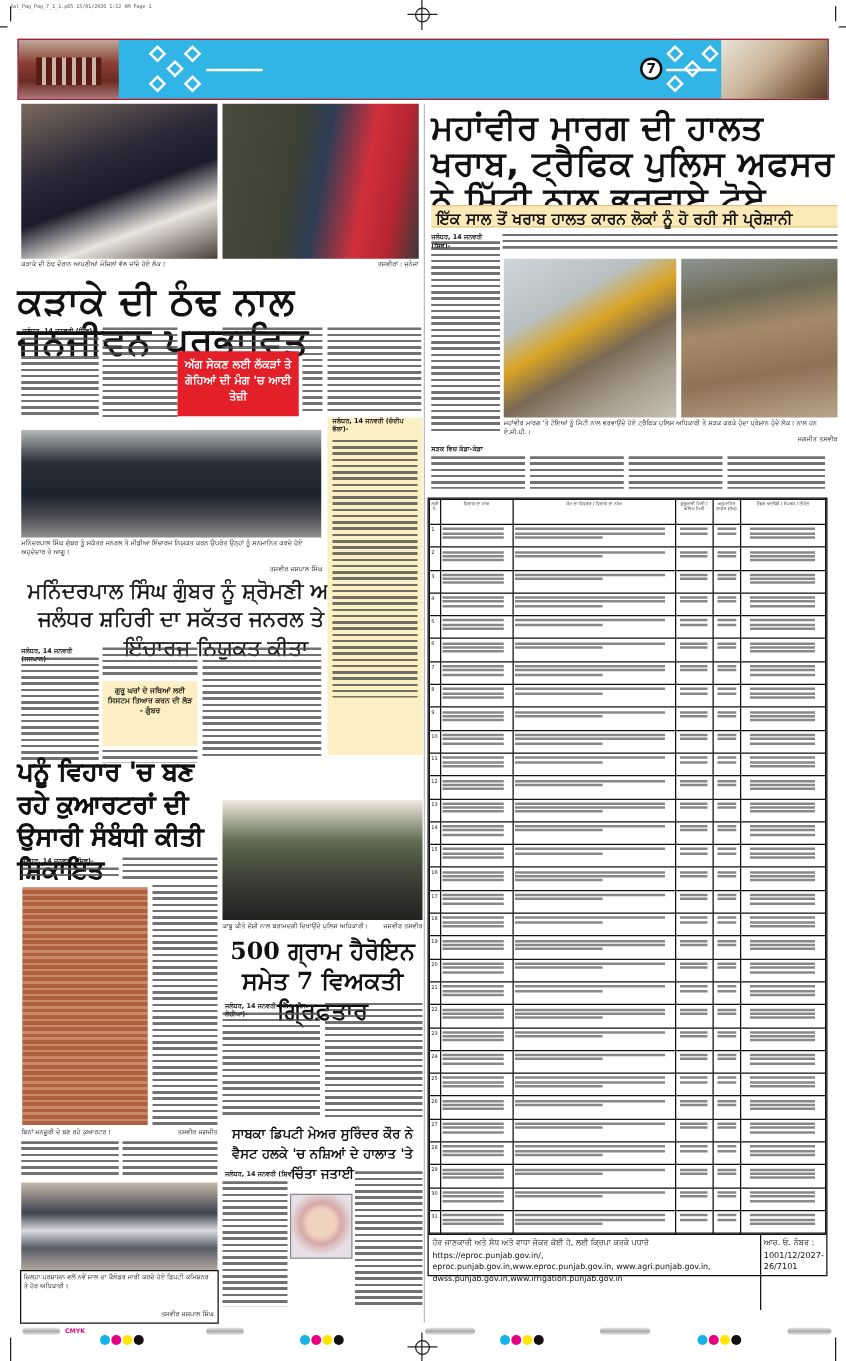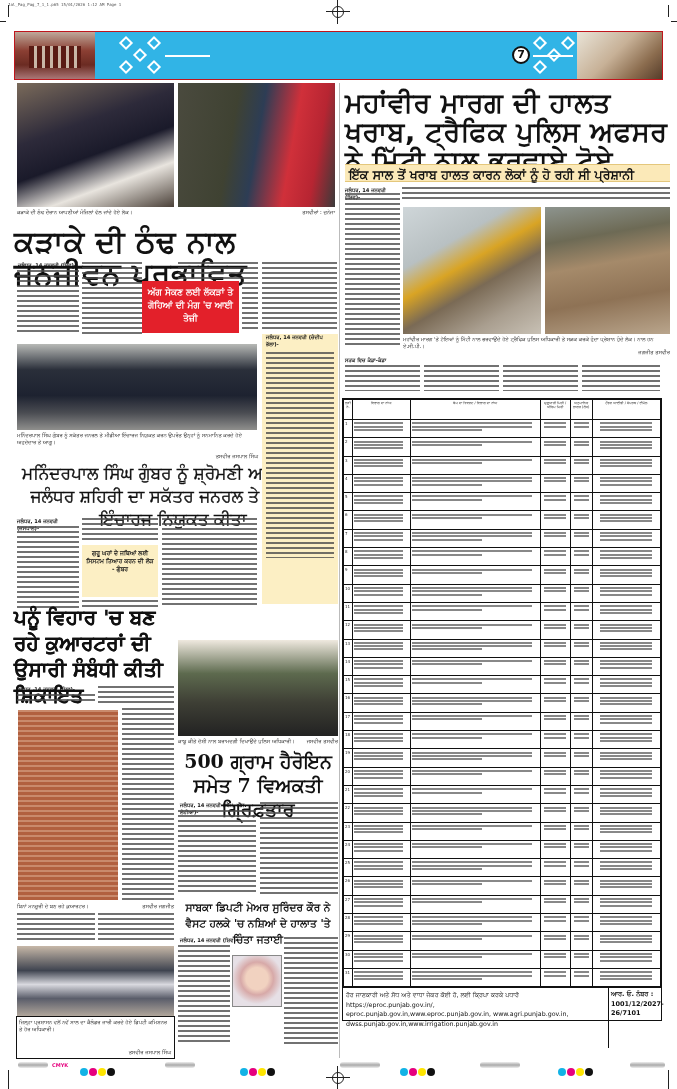--- a/index.html
+++ b/index.html
@@ -75,21 +75,21 @@
   .tender-govt { position:absolute; left: 48px; top: 4px; color: #fff; font-size: 15px; font-weight: bold; letter-spacing: 1px; }
   .tender-notice { position:absolute; left: 178px; top: 3px; width: 86px; height: 21px; background: #fff; color: #111; font-size: 13px; font-weight: bold; text-align: center; line-height: 21px; border: 1px solid #fff; }
   table.tt { width: 100%; border-collapse: collapse; font-size: 3.2px; }
   table.tt th, table.tt td { border: 0.8px solid #111; vertical-align: top; padding: 1px; color: #222; }
   table.tt th { font-size: 3.5px; height: 20px; font-weight: normal; text-align: center; }
   table.tt td { height: 18.3px; }
   table.tt td.no { width: 8px; font-size: 4px; }
   table.tt td .ln { display:block; height: 2px; background: #555; margin: 1.3px 0; opacity: 0.7; }
   .tender-foot { border-top: 1px solid #111; position: relative; height: 61px; }
   .tf-left { position:absolute; left: 0; top: 0; width: 266px; height: 60px; border-right: 1px solid #111; padding: 2px 3px; font-size: 6.3px; line-height: 9.5px; color: #111; }
-  .tf-right { position:absolute; left: 268px; top: 2px; width: 50px; font-size: 6.5px; line-height: 9.5px; font-weight: bold; }
+  .tf-right { position:absolute; left: 268px; top: 2px; width: 50px; font-size: 6.5px; line-height: 9.5px; font-weight: normal; }
 
   
   .cbar { height: 6px; border-radius: 3px; background: linear-gradient(180deg,#eee,#aaa,#eee); }
   .dot { width: 8px; height: 8px; border-radius: 50%; display: inline-block; margin-right: 1px; }
   .rule { background: #111; }
 </style>
 </head>
 <body>
 
 <div class="abs slug">Jal_Pag_Pag_7_1_1.p65  15/01/2026  1:12 AM  Page 1</div>

